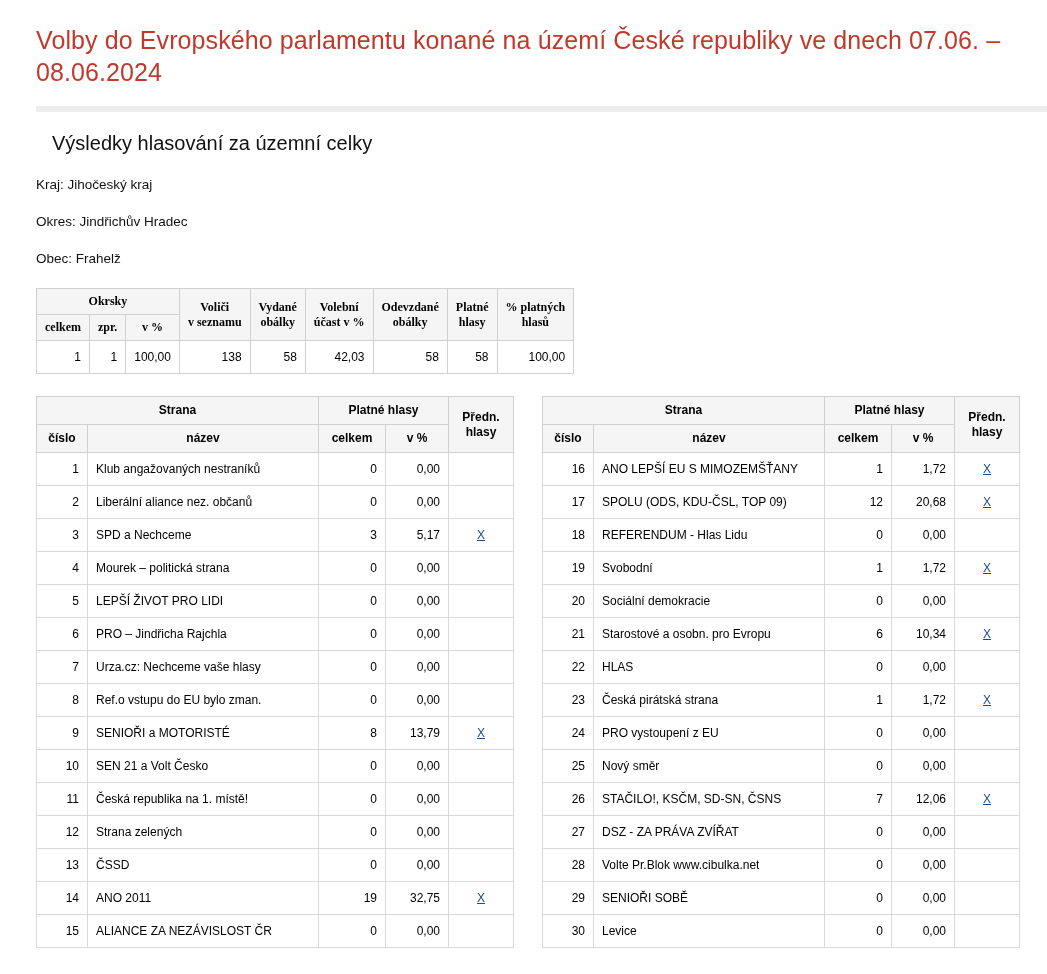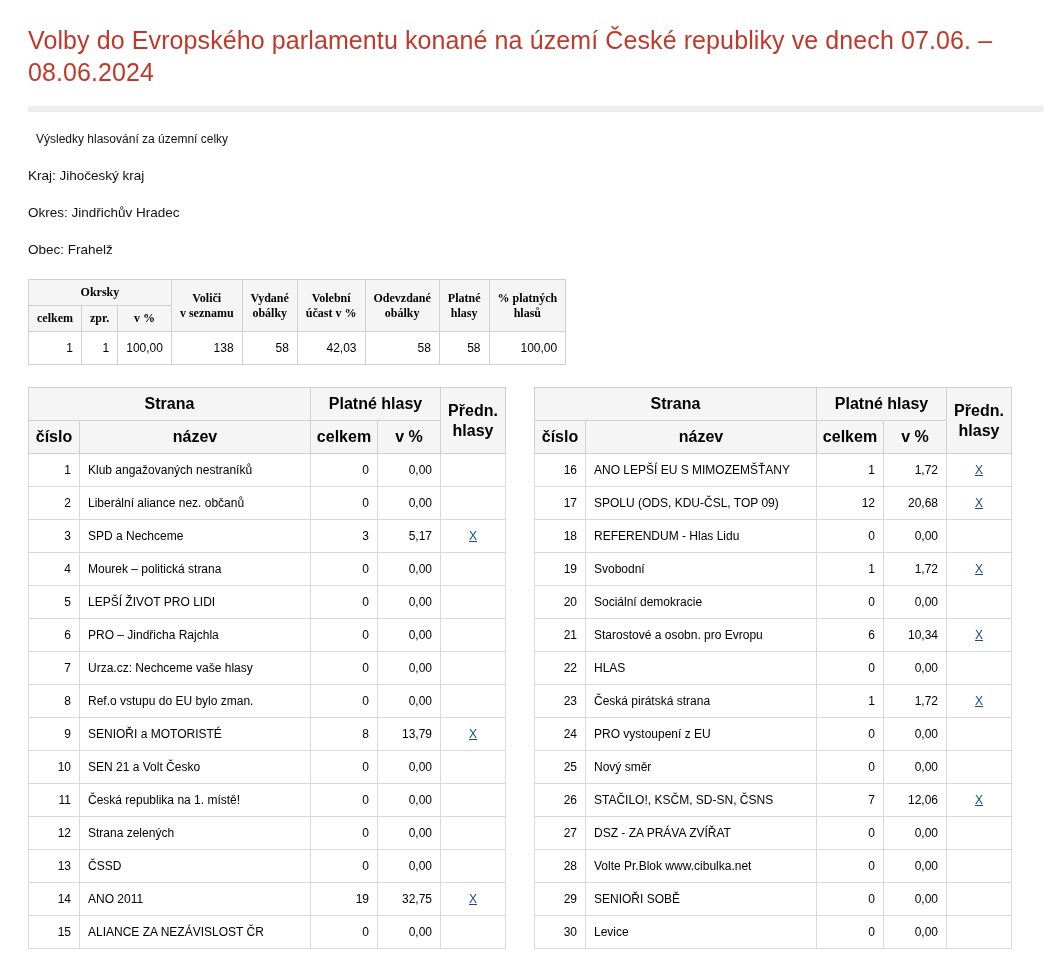--- a/index.html
+++ b/index.html
@@ -8,44 +8,44 @@
     background: #ffffff;
   }
   body {
     width: 1047px;
     min-height: 974px;
     font-family: "Liberation Sans", sans-serif;
     color: #000000;
     font-size: 13px;
   }
   .page {
-    padding: 18px 24px 0 28px;
+    padding: 18px 24px 0 36px;
     box-sizing: border-box;
     width: 1047px;
     border-radius: 15px;
   }
   h1.title {
     color: #c0392b;
     font-size: 25px;
     font-weight: normal;
     line-height: 1.28;
     margin: 6px 0 18px 0;
     letter-spacing: 0.1px;
   }
   .rule {
     height: 6px;
     background: #eeeeee;
     border: none;
     margin: 0 0 20px 0;
     width: 1015px;
   }
   h2.subtitle {
-    font-size: 12px;
+    font-size: 20px;
     font-weight: normal;
-    margin: 0 0 22px 8px;
+    margin: 0 0 22px 16px;
     color: #111;
   }
   .meta-line {
     font-size: 13.5px;
     margin: 0 0 22px 0;
     color: #111;
   }
   table {
     border-collapse: collapse;
     font-size: 12px;
@@ -79,21 +79,21 @@
   .party-table {
     border: 1px solid #bdbdbd;
     width: 478px;
   }
   .party-table th {
     background: #f5f5f5;
     border: 1px solid #d0d0d0;
     font-weight: bold;
     text-align: center;
     padding: 6px 4px;
-    font-size: 16px;
+    font-size: 12px;
     line-height: 1.25;
   }
   .party-table td {
     border: 1px solid #d9d9d9;
     padding: 6px 8px;
     font-size: 12px;
     height: 20px;
   }
   .party-table td.num {
     text-align: right;

